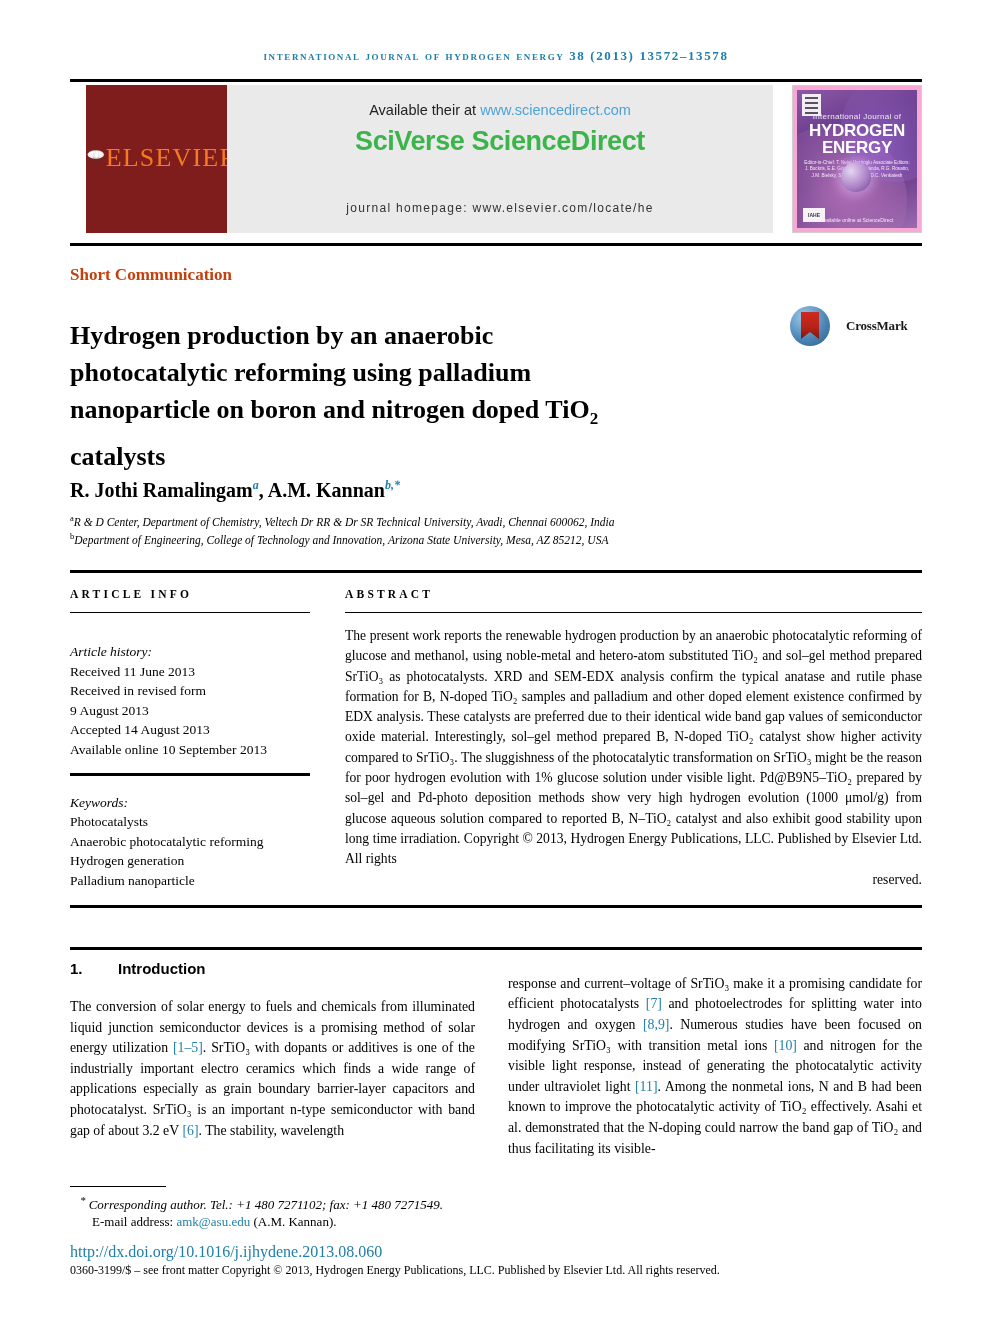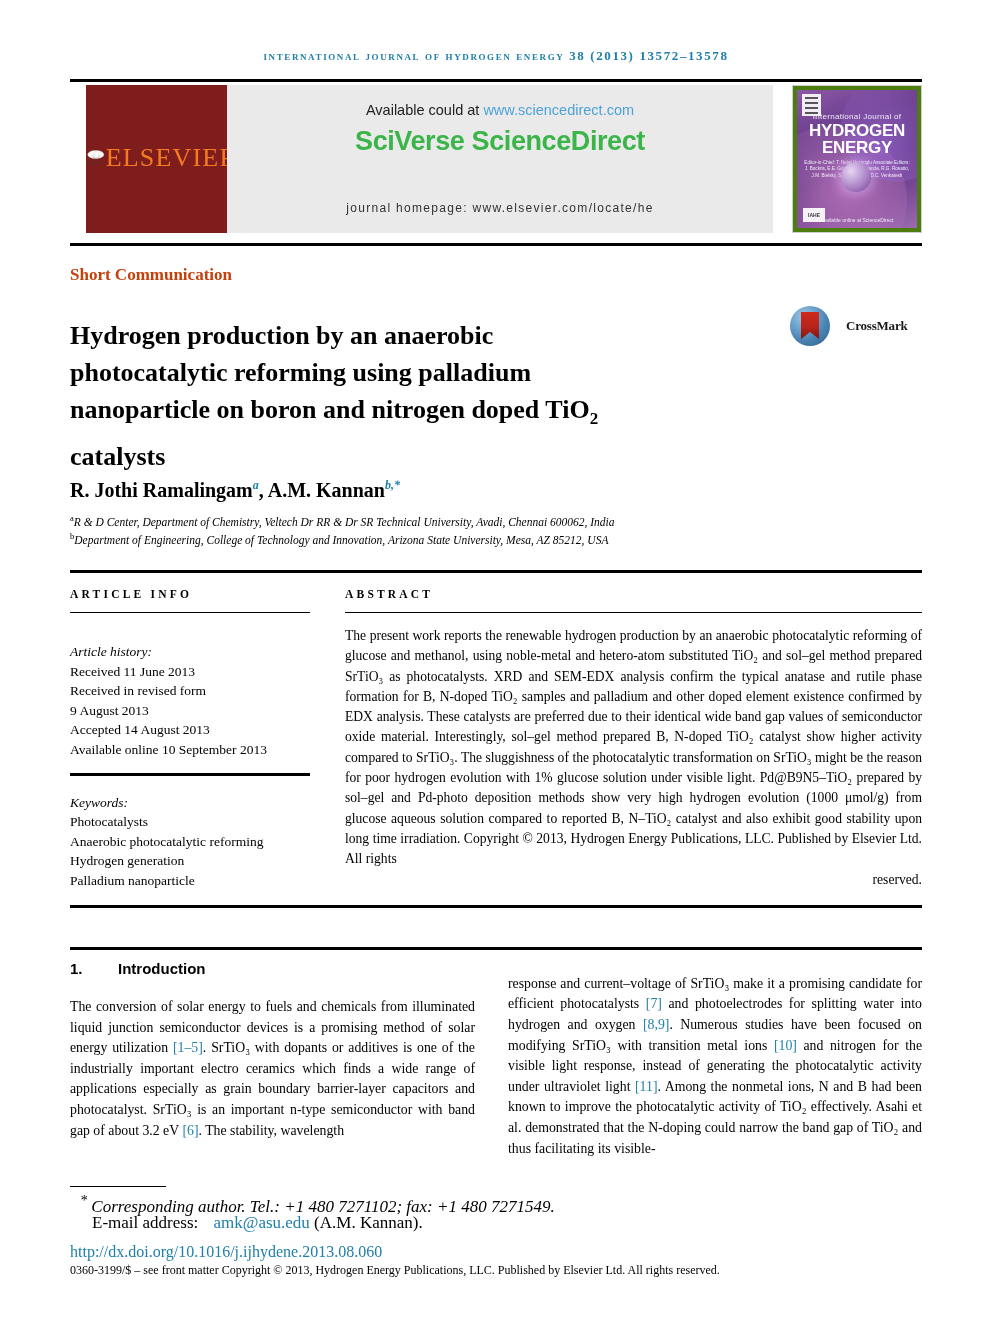--- a/index.html
+++ b/index.html
@@ -96,21 +96,21 @@
     font-family: "Liberation Sans", sans-serif;
     font-size: 12px;
     letter-spacing: 1.3px;
     color: #333;
   }
   .cover-box {
     position: absolute;
     right: 0; top: 0; width: 130px; height: 148px;
     border: 1px solid #cfcfcf;
     box-sizing: border-box;
-    background: #4d7c0f;
+    background: #f9a8d4;
     padding: 4px;
   }
   .cover-inner {
     width: 100%; height: 100%;
     position: relative; overflow: hidden;
     background: linear-gradient(160deg,#8c57a6 0%, #6b3f8e 28%, #5b3580 55%, #7a4a96 78%, #9a6bb0 100%);
   }
   .cover-inner .swirl {
     position: absolute; border-radius: 50%;
   }
@@ -266,25 +266,25 @@
   }
   .ref { color: #1f7fa8; }
 
   
   .foot-rule {
     position: absolute; left: 70px; top: 1186px; width: 96px; height: 1px; background: #000;
   }
   .footnotes {
     position: absolute; left: 70px; top: 1192px; width: 852px;
     font-family: "Liberation Serif", serif;
-    font-size: 17px; line-height: 16.5px;
+    font-size: 13px; line-height: 16.5px;
   }
   .footnotes .ln1 { padding-left: 10px; font-style: italic; }
   .footnotes .ln2 { padding-left: 22px; }
-  .footnotes a { color: #1f7fa8; text-decoration: none; margin-left: 11px; }
+  .footnotes a { color: #1f7fa8; text-decoration: none; }
   .foot-copy {
     position: absolute; left: 70px; top: 1226px; width: 852px;
     font-family: "Liberation Serif", serif;
     font-size: 12px; line-height: 16.5px; margin-top: 36px;
   }
   .foot-doi {
     position: absolute; left: 70px; top: 1243px;
     font-family: "Liberation Serif", serif;
     font-size: 16px; color: #1f7fa8;
   }
@@ -317,21 +317,21 @@
           <path d="M66 74q8 4 14 10"></path>
           <path d="M40 76q-8 4-14 8"></path>
         </g>
         <line x1="6" y1="92" x2="118" y2="92" stroke="#3b3b3b" stroke-width="2.4"></line>
       </svg>
       <div class="elsevier-word">ELSEVIER</div>
     </div>
 
     <div class="sd-box">
       <div class="sd-avail">
-        <span>Available could at </span><a href="#">www.sciencedirect.com</a>
+        <span>Available their at </span><a href="#">www.sciencedirect.com</a>
       </div>
       <div class="sd-logo">SciVerse ScienceDirect</div>
       <div class="sd-home">journal homepage: www.elsevier.com/locate/he</div>
     </div>
 
     <div class="cover-box">
       <div class="cover-inner">
         <div class="swirl s1"></div>
         <div class="swirl s2"></div>
         <div class="cover-elsbadge">

